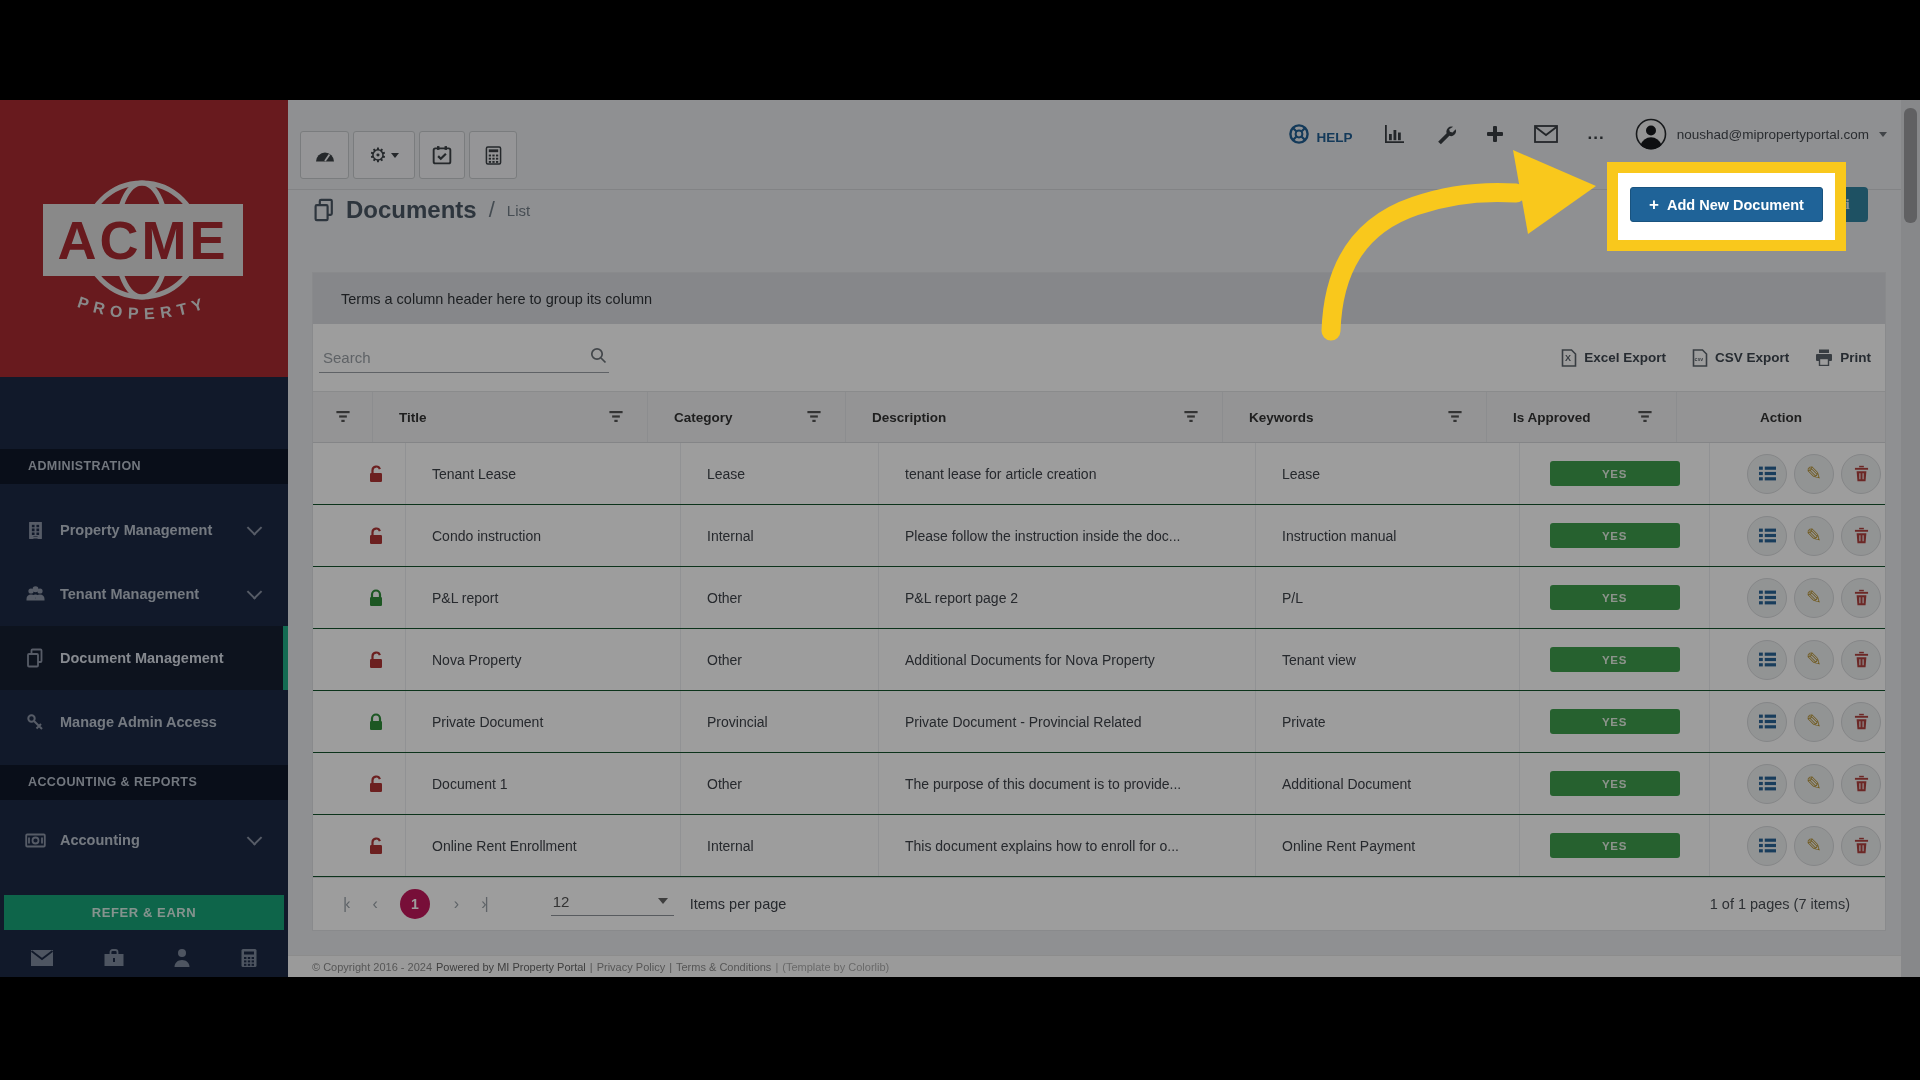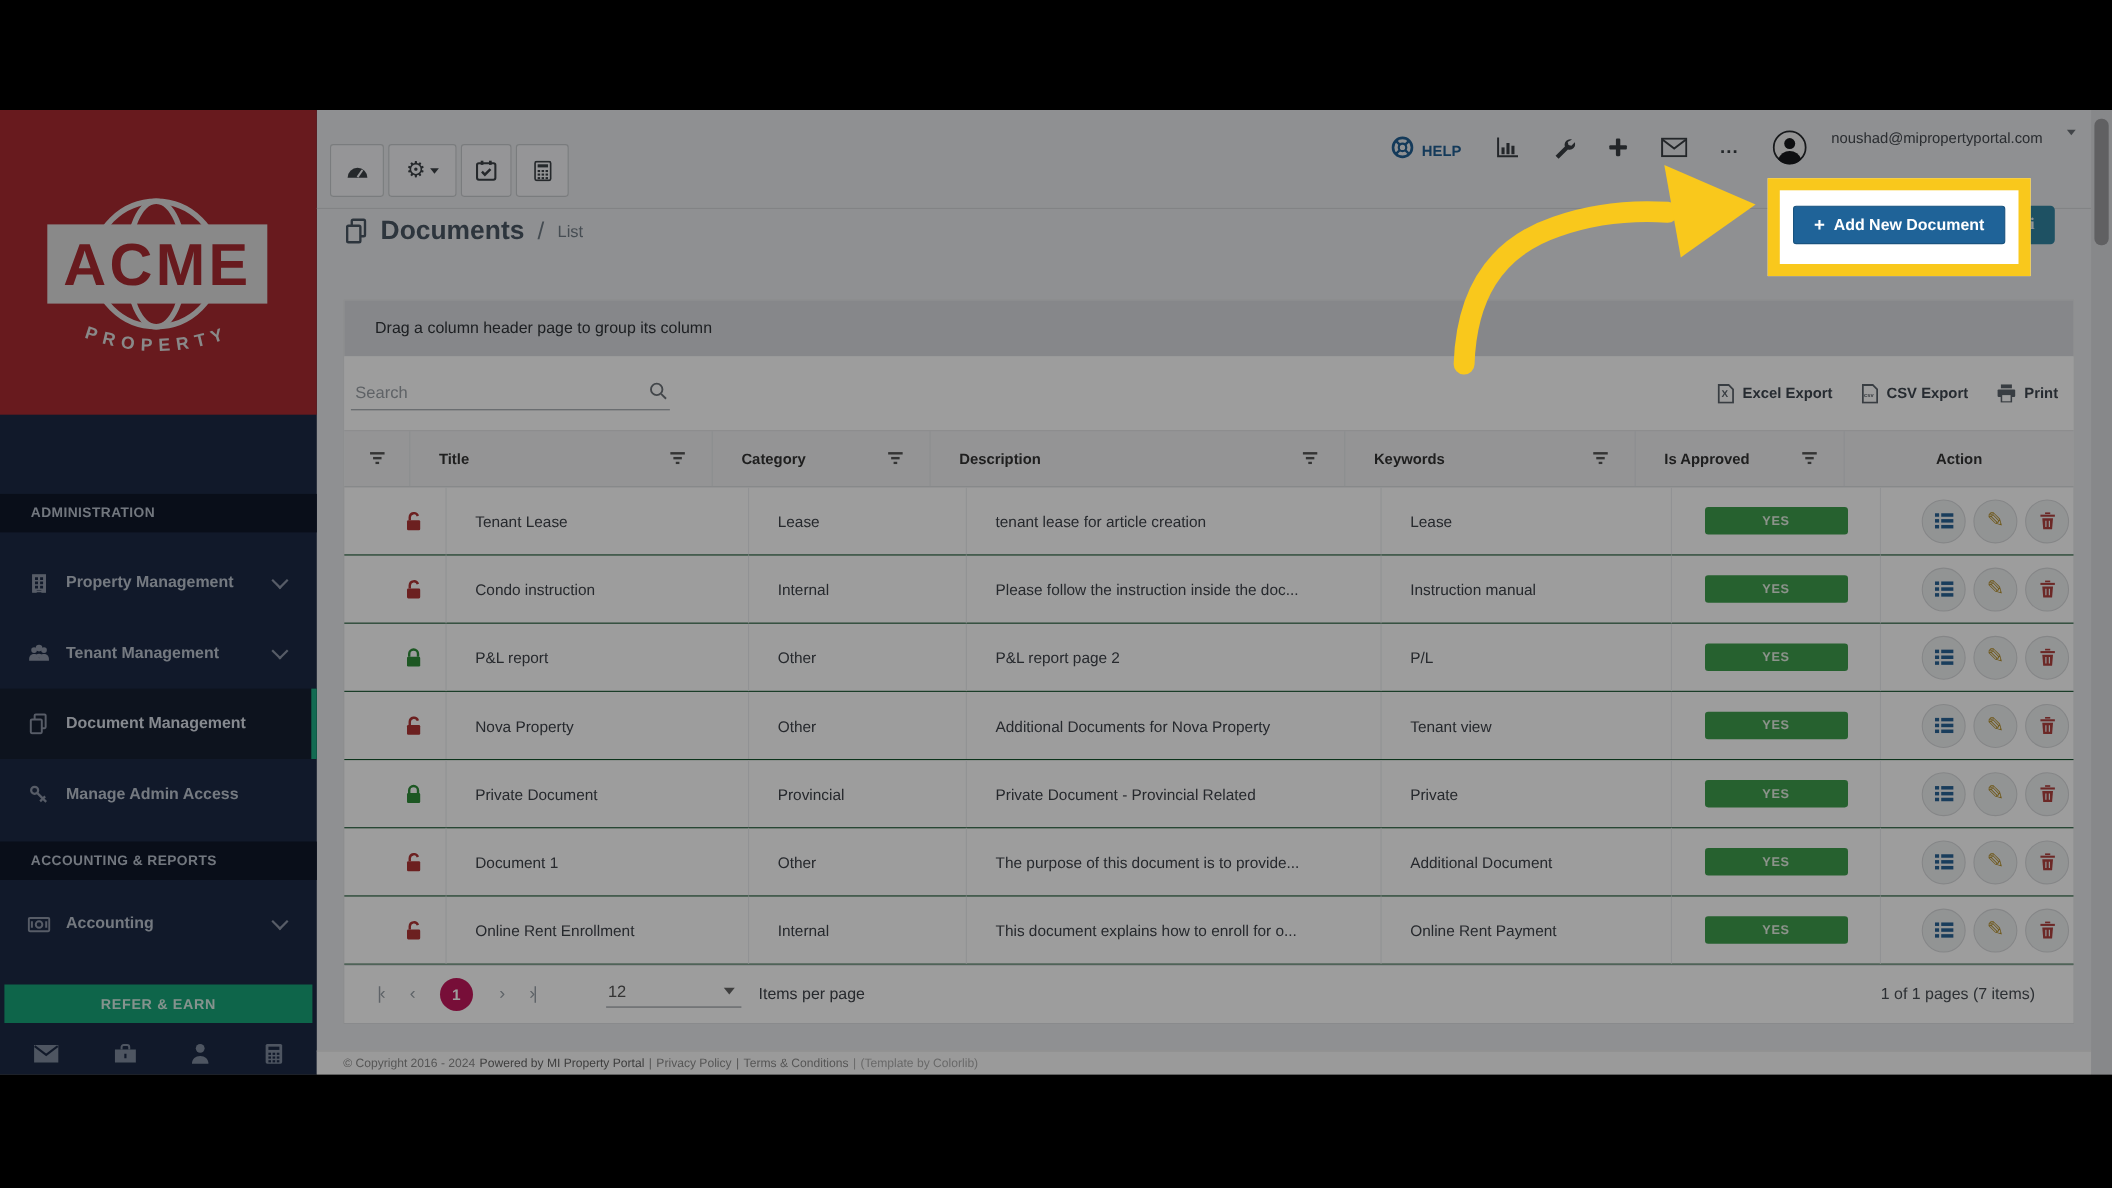--- a/index.html
+++ b/index.html
@@ -35,21 +35,21 @@
   .toolbar{position:absolute;left:0;top:0;width:1613px;height:89px;border-bottom:1px solid #d3d5d8;}
   .tb-btn{position:absolute;top:31px;height:48px;background:#f2f3f5;border:1px solid #c7cacd;border-radius:3px;
           display:flex;align-items:center;justify-content:center;gap:4px;color:#3c4147;cursor:pointer;box-sizing:border-box;}
   .tb1{left:12px;width:49px}.tb2{left:65px;width:62px}.tb3{left:131px;width:46px}.tb4{left:181px;width:48px}
   .gear-glyph{font-size:20px;line-height:1}
   .tb-caret{width:0;height:0;border-left:4px solid transparent;border-right:4px solid transparent;border-top:5px solid #3c4147;}
   .top-right{position:absolute;right:14px;top:16px;height:36px;display:flex;align-items:center;gap:30px;}
   .help{display:flex;align-items:flex-end;gap:7px;color:#215f93;font-weight:bold;font-size:13.5px;cursor:pointer;}
   .hicon{color:#3a3f44;cursor:pointer;display:flex;align-items:center;}
   .more-dots{font-size:17px;font-weight:bold;color:#3a3f44;letter-spacing:1px;cursor:pointer;line-height:10px;}
-  .userbox{display:flex;align-items:flex-start;gap:22px;cursor:pointer;}
+  .userbox{display:flex;align-items:center;gap:10px;cursor:pointer;}
   .user-email{font-size:13.5px;color:#45494f;}
   .mini-caret{width:0;height:0;border-left:4px solid transparent;border-right:4px solid transparent;border-top:5px solid #6a6f75;}
 
   .page-head{position:absolute;left:24px;top:96px;display:flex;align-items:center;gap:10px;color:#4a5663;}
   .crumb-title{font-size:24px;font-weight:bold;color:#4a5663;}
   .crumb-sep{font-size:22px;color:#6f7a84;font-weight:normal;margin:0 2px;}
   .crumb-sub{font-size:15px;color:#737d87;}
   .info-btn{position:absolute;left:1539px;top:87px;width:41px;height:35px;background:#3184a1;border:none;border-radius:4px;
             color:#e9f2f5;font-size:15px;font-weight:bold;font-family:"Liberation Serif",serif;cursor:pointer;}
 
@@ -335,21 +335,21 @@
             <rect x="3" y="6" width="10" height="12.5" rx="1" fill="#e8eaed" stroke="#4a5663" stroke-width="1.8"></rect>
           </svg>
         <span class="crumb-title">Documents</span>
         <span class="crumb-sep">/</span>
         <span class="crumb-sub">List</span>
       </div>
 
       <button class="info-btn">i</button>
 
       <div class="card">
-        <div class="group-bar">Drag a column header page to group its column</div>
+        <div class="group-bar">Terms a column header here to group its column</div>
 
         <div class="search-row">
           <span class="search-wrap">
             <input type="text" placeholder="Search" style="">
             <span class="mag">
               <svg width="17" height="17" viewBox="0 0 17 17" fill="none" stroke="currentColor" stroke-width="1.7">
                   <circle cx="7" cy="7" r="5.2"></circle>
                   <path d="M11 11l4.5 4.5"></path>
                 </svg>
             </span>

